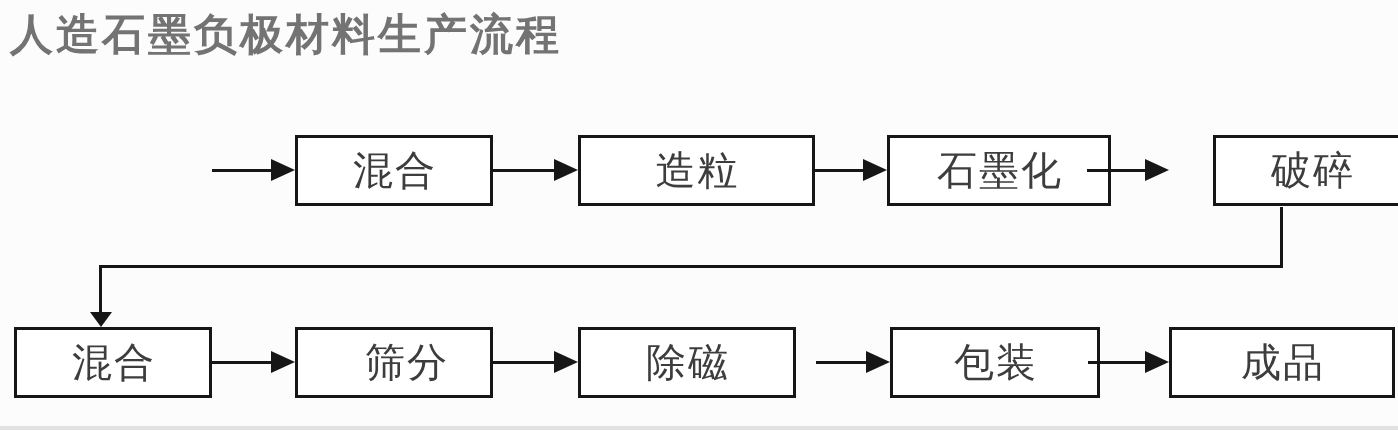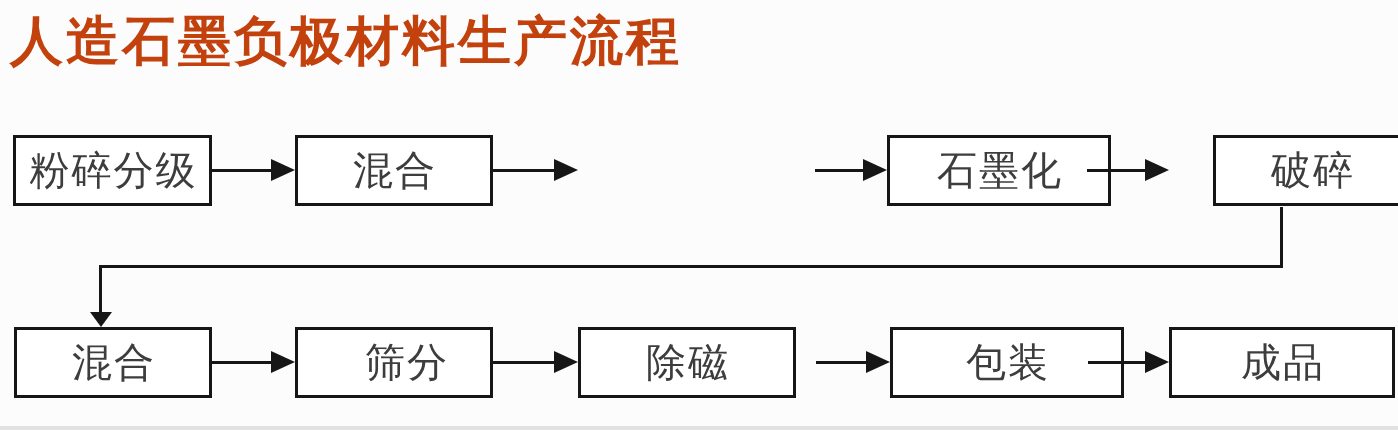--- a/index.html
+++ b/index.html
@@ -8,23 +8,23 @@
     width: 1398px;
     height: 430px;
     background: #fcfcfc;
     overflow: hidden;
     font-family: "Liberation Sans", sans-serif;
   }
   .title {
     position: absolute;
     left: 10px;
     top: 6px;
-    font-size: 53px;
+    font-size: 43px;
     font-weight: bold;
-    color: #c2410c;
+    color: #737373;
     letter-spacing: 3px;
     white-space: nowrap;
     font-family: "Liberation Sans", "DejaVu Sans", sans-serif;
   }
   .node {
     position: absolute;
     height: 71px;
     box-sizing: border-box;
     background: #ffffff;
     border: 3px solid #161616;
@@ -69,22 +69,22 @@
     background: #e2e2e2;
   }
 </style>
 </head>
 <body>
 
 <div class="canvas">
 
   <div class="title">人造石墨负极材料生产流程</div>
 
-  <div class="node" style="left:13px;  top:135px; width:199px;">粉碎分级</div>
   <div class="node" style="left:295px; top:135px; width:198px;">混合</div>
+  <div class="node" style="left:578px; top:135px; width:237px;">造粒</div>
   <div class="node" style="left:887px; top:135px; width:224px;">石墨化</div>
   <div class="node" style="left:1169px;top:135px; width:198px;margin-left:44px;">破碎</div>
 
   <div class="hline" style="left:212px; top:169px; width:61px;"></div>
   <div class="head-right" style="left:271px; top:159px;"></div>
 
   <div class="hline" style="left:493px; top:169px; width:63px;"></div>
   <div class="head-right" style="left:554px; top:159px;"></div>
 
   <div class="hline" style="left:815px; top:169px; width:50px;"></div>
@@ -94,21 +94,21 @@
   <div class="head-right" style="left:1145px; top:159px;"></div>
 
   <div class="vline" style="left:1280px; top:207px; height:61px;"></div>
   <div class="hline" style="left:99px;   top:265px; width:1184px;"></div>
   <div class="vline" style="left:99px;   top:265px; height:48px;"></div>
   <div class="head-down" style="left:90px; top:312px;"></div>
 
   <div class="node" style="left:14px;  top:327px; width:198px;">混合</div>
   <div class="node" style="left:295px; top:327px; width:198px;padding-left:24px;">筛分</div>
   <div class="node" style="left:578px; top:327px; width:218px;">除磁</div>
-  <div class="node" style="left:890px; top:327px; width:234px;">包装</div>
+  <div class="node" style="left:890px; top:327px; width:210px;">包装</div>
   <div class="node" style="left:1169px;top:327px; width:226px;">成品</div>
 
   <div class="hline" style="left:212px; top:361px; width:61px;"></div>
   <div class="head-right" style="left:271px; top:351px;"></div>
 
   <div class="hline" style="left:493px; top:361px; width:63px;"></div>
   <div class="head-right" style="left:554px; top:351px;"></div>
 
   <div class="hline" style="left:816px; top:361px; width:52px;"></div>
   <div class="head-right" style="left:866px; top:351px;"></div>

